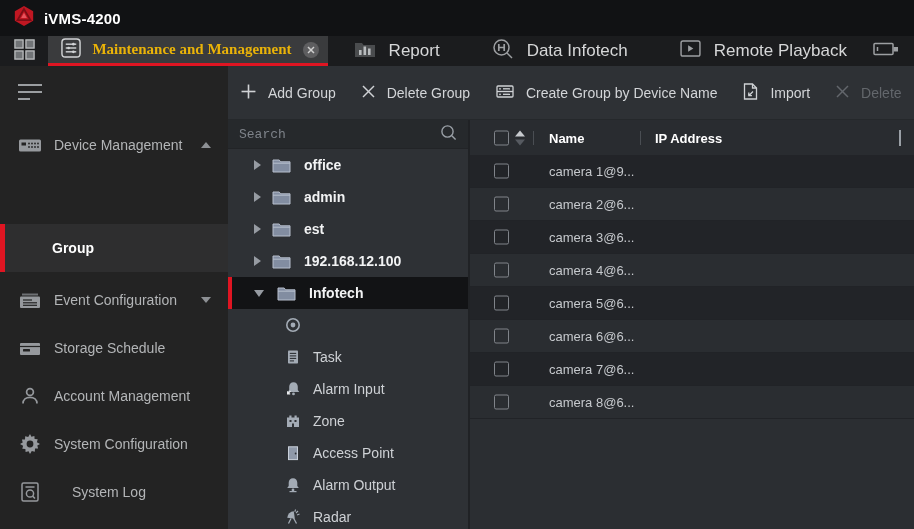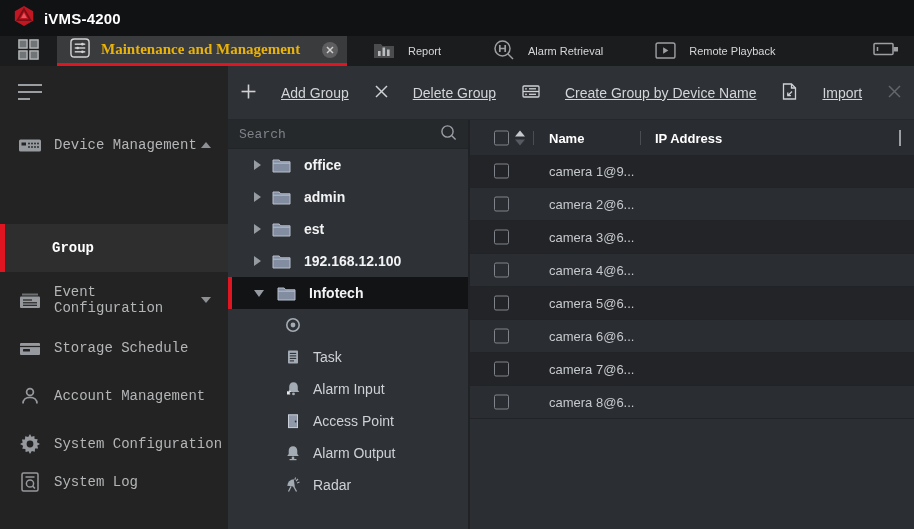--- a/index.html
+++ b/index.html
@@ -13,46 +13,46 @@
   .app-title{color:#fff;font-weight:bold;font-size:15px;letter-spacing:.2px;}
 
   
   .tabbar{height:30px;background:#1b1c1e;display:flex;align-items:stretch;flex:none;}
   .grid-btn{width:57px;display:flex;align-items:center;justify-content:center;}
   .tab-active{width:290px;background:#3a3b3d;border-bottom:3px solid var(--accent);
     display:flex;align-items:center;gap:11px;padding:0 9px 0 13px;}
   .tab-active .lbl{color:#eab308;font-weight:bold;font-size:15px;white-space:nowrap;font-family:Liberation Serif, serif;}
   .close-btn{margin-left:auto;width:16px;height:16px;border-radius:50%;background:#5e5e60;
     display:flex;align-items:center;justify-content:center;flex:none;}
-  .tab{display:flex;align-items:center;gap:13px;padding:0 26px;color:#d6d7d8;font-size:11px;white-space:nowrap;}
+  .tab{display:flex;align-items:center;gap:13px;padding:0 26px;color:#d6d7d8;font-size:17px;white-space:nowrap;}
   .cam-btn{margin-left:auto;display:flex;align-items:center;padding-right:15px;}
 
   
   .content{flex:1;display:flex;min-height:0;}
 
   
-  .sidebar{width:228px;flex:none;background:#232323;position:relative;font-family:Liberation Mono, monospace;}
+  .sidebar{width:228px;flex:none;background:#232323;position:relative;}
   .menu-btn{position:absolute;left:18px;top:18px;width:24px;height:16px;}
   .menu-btn i{display:block;height:2px;background:#9b9ea1;margin-bottom:5px;}
   .menu-btn i.short{width:12px;}
   .side-item{position:absolute;left:0;width:100%;height:48px;display:flex;align-items:center;
     color:#b3b5b7;font-size:14px;}
   .side-item .ic{width:26px;margin-left:17px;margin-right:11px;display:flex;justify-content:center;flex:none;}
   .side-sub{padding-left:52px;}
   .side-sub.selected{padding-left:47px;background:#2e2e2f;border-left:5px solid var(--accent);
     color:#fff;font-weight:bold;}
   .arr{margin-left:auto;margin-right:17px;width:0;height:0;}
   .arr.up{border-left:5px solid transparent;border-right:5px solid transparent;border-bottom:6px solid #8d9094;}
   .arr.down{border-left:5px solid transparent;border-right:5px solid transparent;border-top:6px solid #8d9094;}
 
   
   .main{flex:1;display:flex;flex-direction:column;min-width:0;}
   .toolbar{height:54px;flex:none;display:flex;align-items:center;gap:26px;padding-left:13px;
     background:#2e3135;border-bottom:1px solid #25282b;color:#d3d5d8;font-size:14px;}
-  .tbtn{display:flex;align-items:center;gap:25px;white-space:nowrap;text-decoration:underline;}
+  .tbtn{display:flex;align-items:center;gap:12px;white-space:nowrap;}
   .tbtn.disabled{color:#63676c;}
   .panes{flex:1;display:flex;min-height:0;}
 
   
   .tree{width:242px;flex:none;background:#2e3135;border-right:2px solid #202225;overflow:hidden;}
   .search{height:29px;background:#26292c;border-bottom:1px solid #222427;
     display:flex;align-items:center;padding:0 11px;}
   .search input{flex:1;background:transparent;border:0;outline:none;color:#cfd2d5;font-size:13px;
     font-family:Liberation Mono, monospace;}
   .search input::placeholder{color:#7e838a;}
@@ -148,21 +148,21 @@
       <span>Report</span>
     </div>
     <div class="tab">
       <span>
         <svg width="22" height="22" viewBox="0 0 22 22" fill="none" stroke="#9d9fa2" stroke-width="1.5">
             <circle cx="9.5" cy="9.5" r="7.5"></circle>
             <line x1="15" y1="15" x2="20" y2="20"></line>
             <path d="M6.8 6 v7 M12.2 6 v7 M6.8 9.5 h5.4" stroke-width="1.7"></path>
           </svg>
       </span>
-      <span>Alarm Retrieval</span>
+      <span>Data Infotech</span>
     </div>
     <div class="tab">
       <span>
         <svg width="21" height="17" viewBox="0 0 22 18" fill="none" stroke="#9d9fa2" stroke-width="1.5">
             <rect x="1" y="1" width="20" height="16" rx="2"></rect>
             <path d="M8.5 5.5 L14 9 L8.5 12.5 z" fill="#9d9fa2" stroke="none"></path>
           </svg>
       </span>
       <span>Remote Playback</span>
     </div>
@@ -252,21 +252,21 @@
       <div class="side-item" style="top:354px;">
         <span class="ic">
           <svg width="20" height="20" viewBox="0 0 20 20">
               <path fill="#96999d" d="M10 0l1.4 2.7 3-.8.2 3.1 3.1.2-.8 3L20 10l-2.7 1.4.8 3-3.1.2-.2 3.1-3-.8L10 20l-1.4-2.7-3 .8-.2-3.1-3.1-.2.8-3L0 10l2.7-1.4-.8-3 3.1-.2.2-3.1 3 .8z"></path>
               <circle cx="10" cy="10" r="3.4" fill="#232323"></circle>
             </svg>
         </span>
         <span>System Configuration</span>
       </div>
 
-      <div class="side-item" style="top:392px;">
+      <div class="side-item" style="top:402px;gap:18px;">
         <span class="ic">
           <svg width="19" height="20" viewBox="0 0 19 20" fill="none" stroke="#96999d" stroke-width="1.5">
               <rect x="1" y="1" width="16" height="18" rx="1.5"></rect>
               <line x1="4.5" y1="5" x2="13.5" y2="5"></line>
               <circle cx="9" cy="11.5" r="3.6"></circle>
               <line x1="11.6" y1="14.1" x2="14" y2="16.5"></line>
             </svg>
         </span>
         <span>System Log</span>
       </div>
@@ -419,20 +419,31 @@
                   <path d="M8.5 1.2c2.6 0 4.3 1.9 4.3 4.5v3.2l1.5 2.2H2.7l1.5-2.2V5.7C4.2 3.1 5.9 1.2 8.5 1.2z" fill="#a3abb5"></path>
                   <circle cx="8.5" cy="12.9" r="1.4" fill="#a3abb5"></circle>
                   <path d="M5.5 10 L2.6 12.9 M2.6 10.3 v2.6 h2.6" stroke="#e8eaec" stroke-width="1.2" fill="none"></path>
                 </svg>
               </span>
             <span class="clabel">Alarm Input</span>
           </div>
           <div class="trow child">
             <span class="cic">
                 <svg width="16" height="16" viewBox="0 0 16 16">
+                  <path d="M2 14 V4.5 h2.3 V2.5 h2.2 v2 h3 v-2 h2.2 v2 H14 V14 z" fill="#a3abb5"></path>
+                  <rect x="4.5" y="7" width="2" height="2" fill="#2e3135"></rect>
+                  <rect x="9.5" y="7" width="2" height="2" fill="#2e3135"></rect>
+                  <rect x="7" y="10.5" width="2" height="3.5" fill="#2e3135"></rect>
+                </svg>
+              </span>
+            <span class="clabel">Zone</span>
+          </div>
+          <div class="trow child">
+            <span class="cic">
+                <svg width="16" height="16" viewBox="0 0 16 16">
                   <rect x="3.5" y="1.8" width="9" height="12.8" fill="#8f99a9" stroke="#c9d0da" stroke-width="1"></rect>
                   <circle cx="10.6" cy="8.5" r="0.9" fill="#2e3135"></circle>
                 </svg>
               </span>
             <span class="clabel">Access Point</span>
           </div>
           <div class="trow child">
             <span class="cic">
                 <svg width="16" height="16" viewBox="0 0 16 16">
                   <path d="M8 1.2c2.6 0 4.3 1.9 4.3 4.5v3.2l1.5 2.2H2.2l1.5-2.2V5.7C3.7 3.1 5.4 1.2 8 1.2z" fill="#a3abb5"></path>

